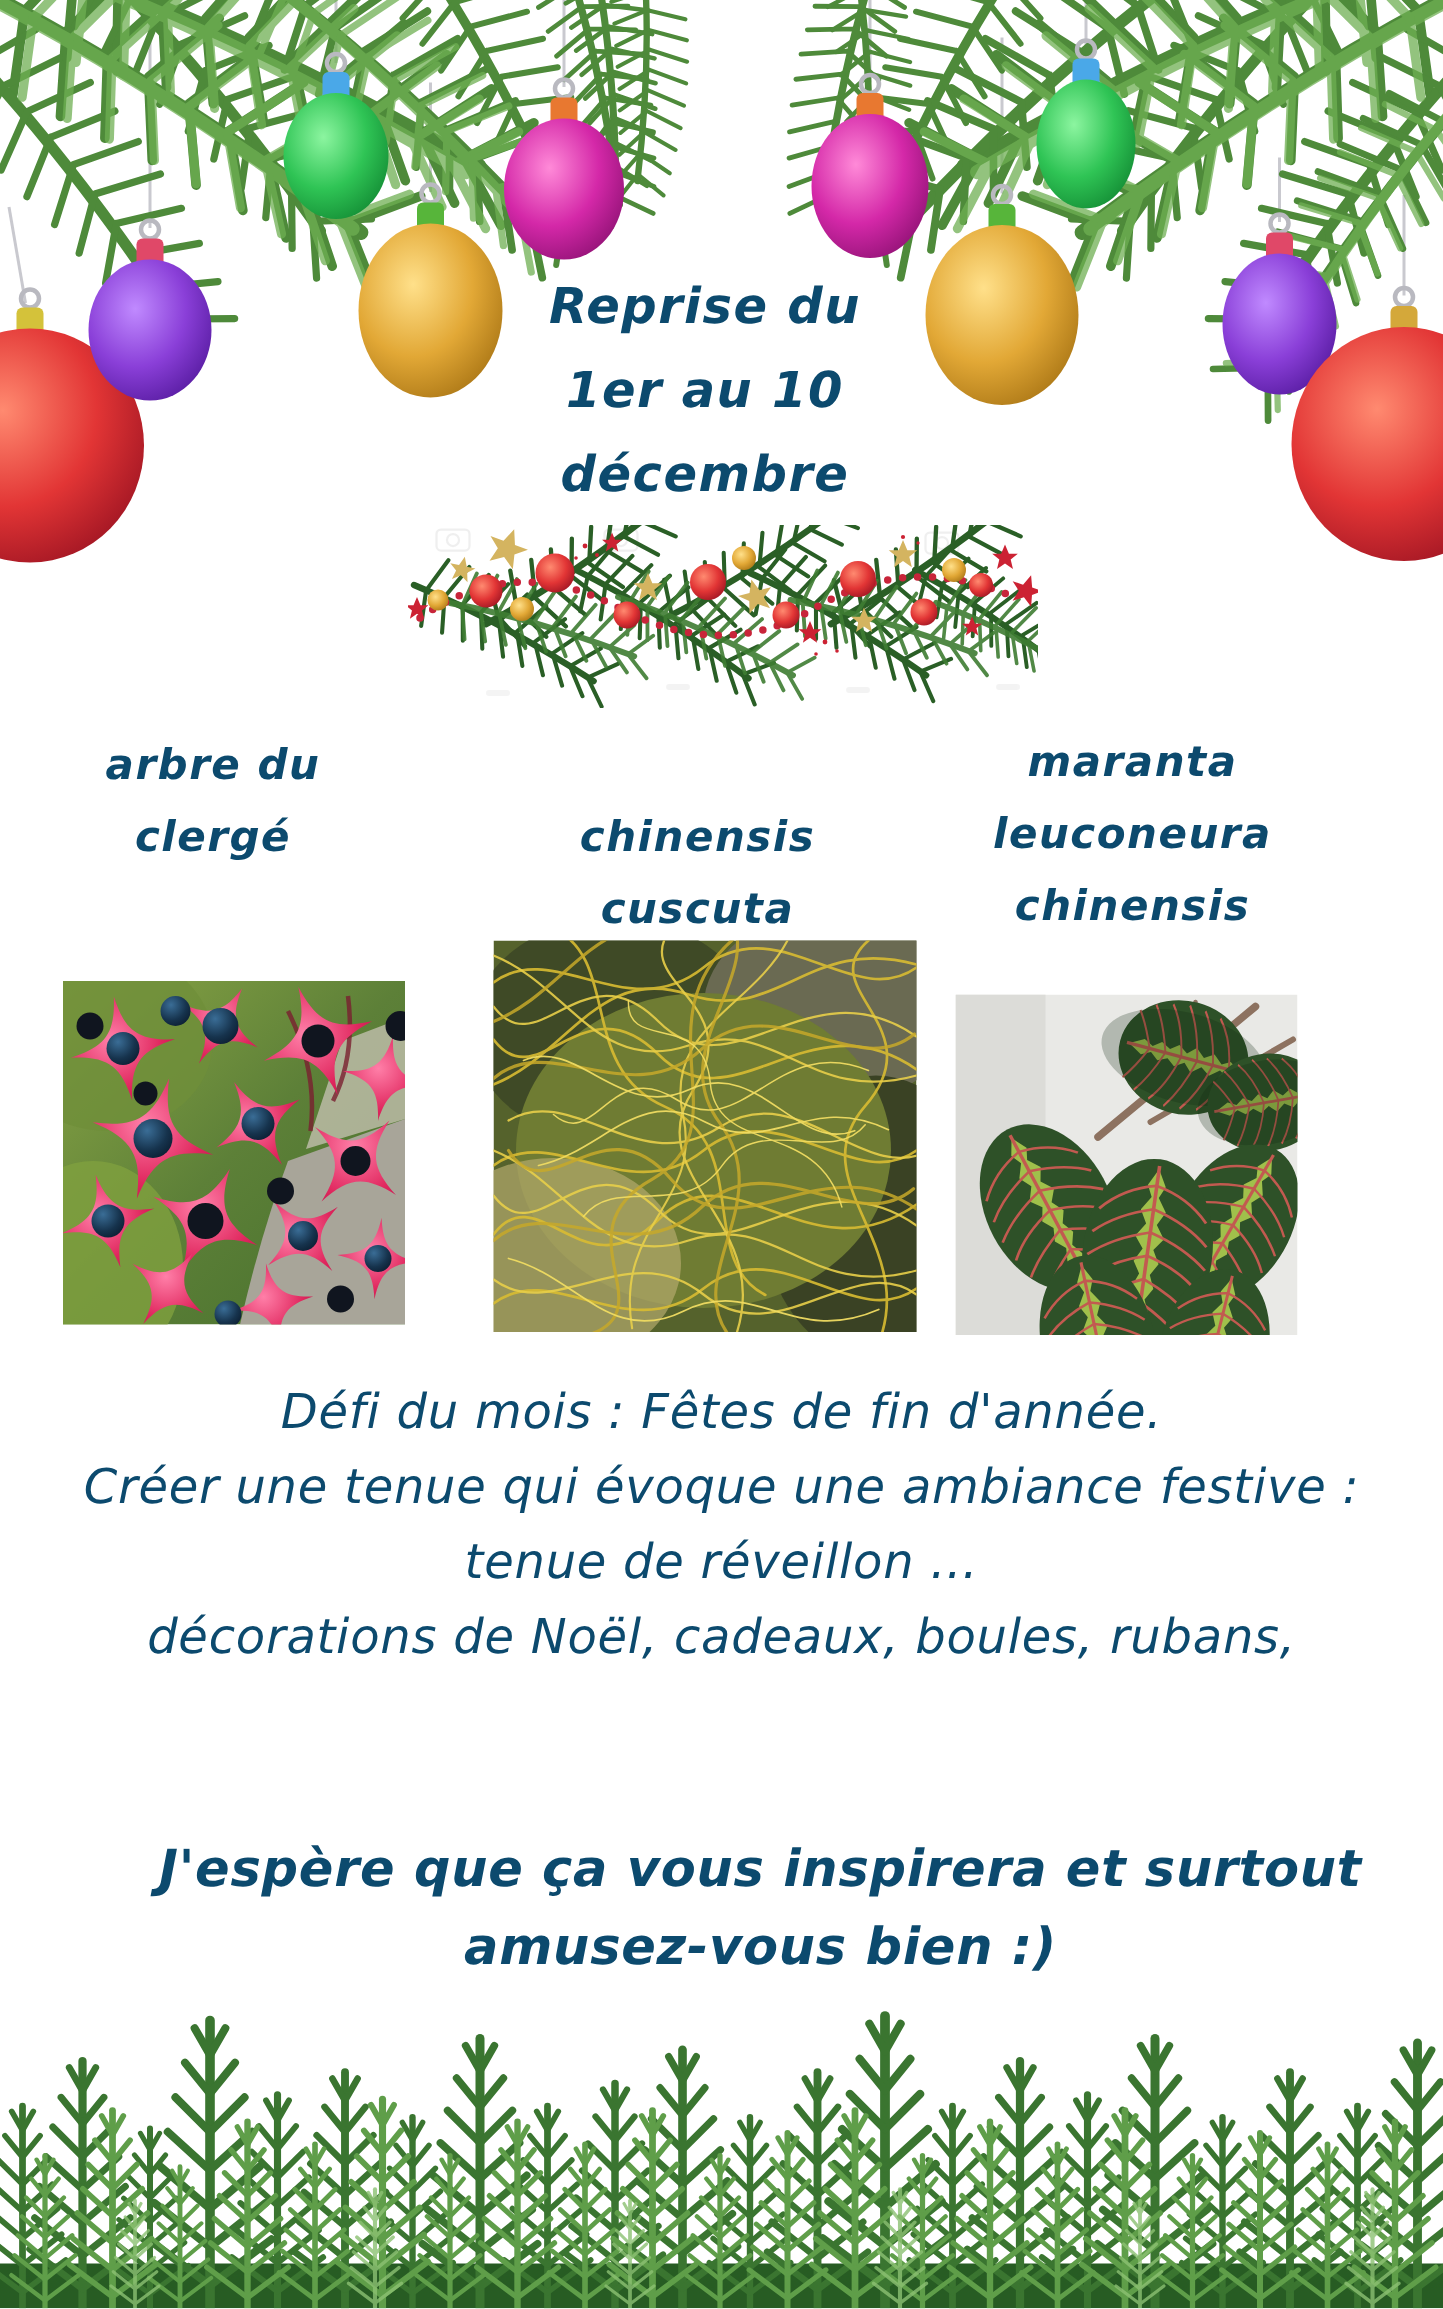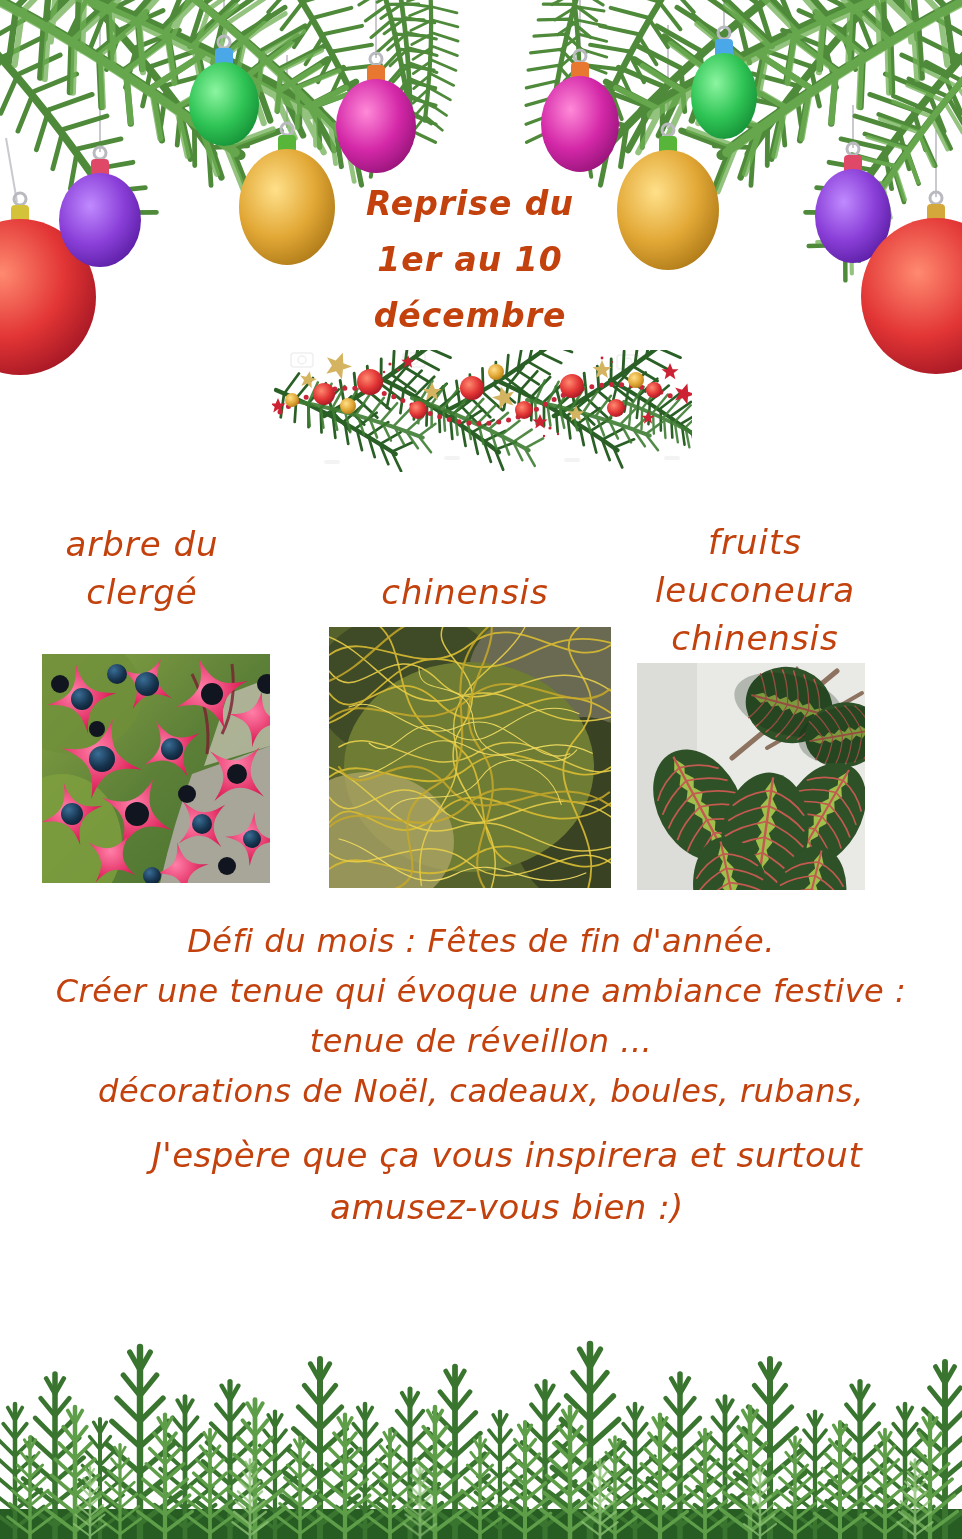--- a/index.html
+++ b/index.html
@@ -1,29 +1,29 @@
 <!DOCTYPE html>
 <html><head>
 <meta charset="utf-8">
 <style>
   html,body{margin:0;padding:0;background:#ffffff;}
   .page{
     position:relative;width:962px;height:1539px;background:#ffffff;overflow:hidden;
     font-family:"DejaVu Sans",sans-serif;color:#8e1129;
   }
   .abs{position:absolute;}
-  .script{font-style:italic;color:#c2410c;text-align:center;}
+  .script{font-style:italic;color:#0c4a6e;text-align:center;}
   .script .ln{display:block;}
   .title-block{left:300px;top:176px;width:340px;font-size:33px;font-weight:bold;line-height:56px;letter-spacing:1px;}
   .label-1{left:28px;top:486px;width:228px;}
   .label-2{left:352px;top:534px;width:226px;}
   .label-3{left:628px;top:484px;width:254px;}
-  .plant-label{font-size:34px;font-weight:normal;line-height:48px;letter-spacing:1px;margin-top:34px;}
+  .plant-label{font-size:28px;font-weight:bold;line-height:48px;letter-spacing:1px;}
   .challenge-block{left:0;top:916px;width:962px;font-size:32px;font-weight:normal;line-height:50px;letter-spacing:0.5px;}
-  .closing-block{left:56px;top:1129px;width:902px;font-size:34px;font-weight:normal;line-height:52px;letter-spacing:0.5px;}
+  .closing-block{left:56px;top:1220px;width:902px;font-size:34px;font-weight:bold;line-height:52px;letter-spacing:0.5px;}
   svg{display:block;}
   .photo{position:absolute;}
 </style>
 </head>
 <body>
 
 <div class="page">
 
   <svg class="abs" style="left:0;top:0;" width="962" height="480" viewBox="0 0 962 480">
     <defs>
@@ -250,21 +250,21 @@
 
   <div class="abs script plant-label label-1">
     <span class="ln">arbre du</span>
     <span class="ln">clergé</span>
   </div>
   <div class="abs script plant-label label-2">
     <span class="ln">chinensis</span>
     <span class="ln">cuscuta</span>
   </div>
   <div class="abs script plant-label label-3">
-    <span class="ln">fruits</span>
+    <span class="ln">maranta</span>
     <span class="ln">leuconeura</span>
     <span class="ln">chinensis</span>
   </div>
 
   <svg class="photo" style="left:42px;top:654px;" width="228" height="229" viewBox="0 0 228 229">
     <defs>
       <linearGradient id="p1bg" x1="0" y1="0" x2="1" y2="1">
         <stop offset="0" stop-color="#8aa545"></stop>
           <stop offset="0.5" stop-color="#5d8038"></stop>
           <stop offset="1" stop-color="#46702c"></stop>

